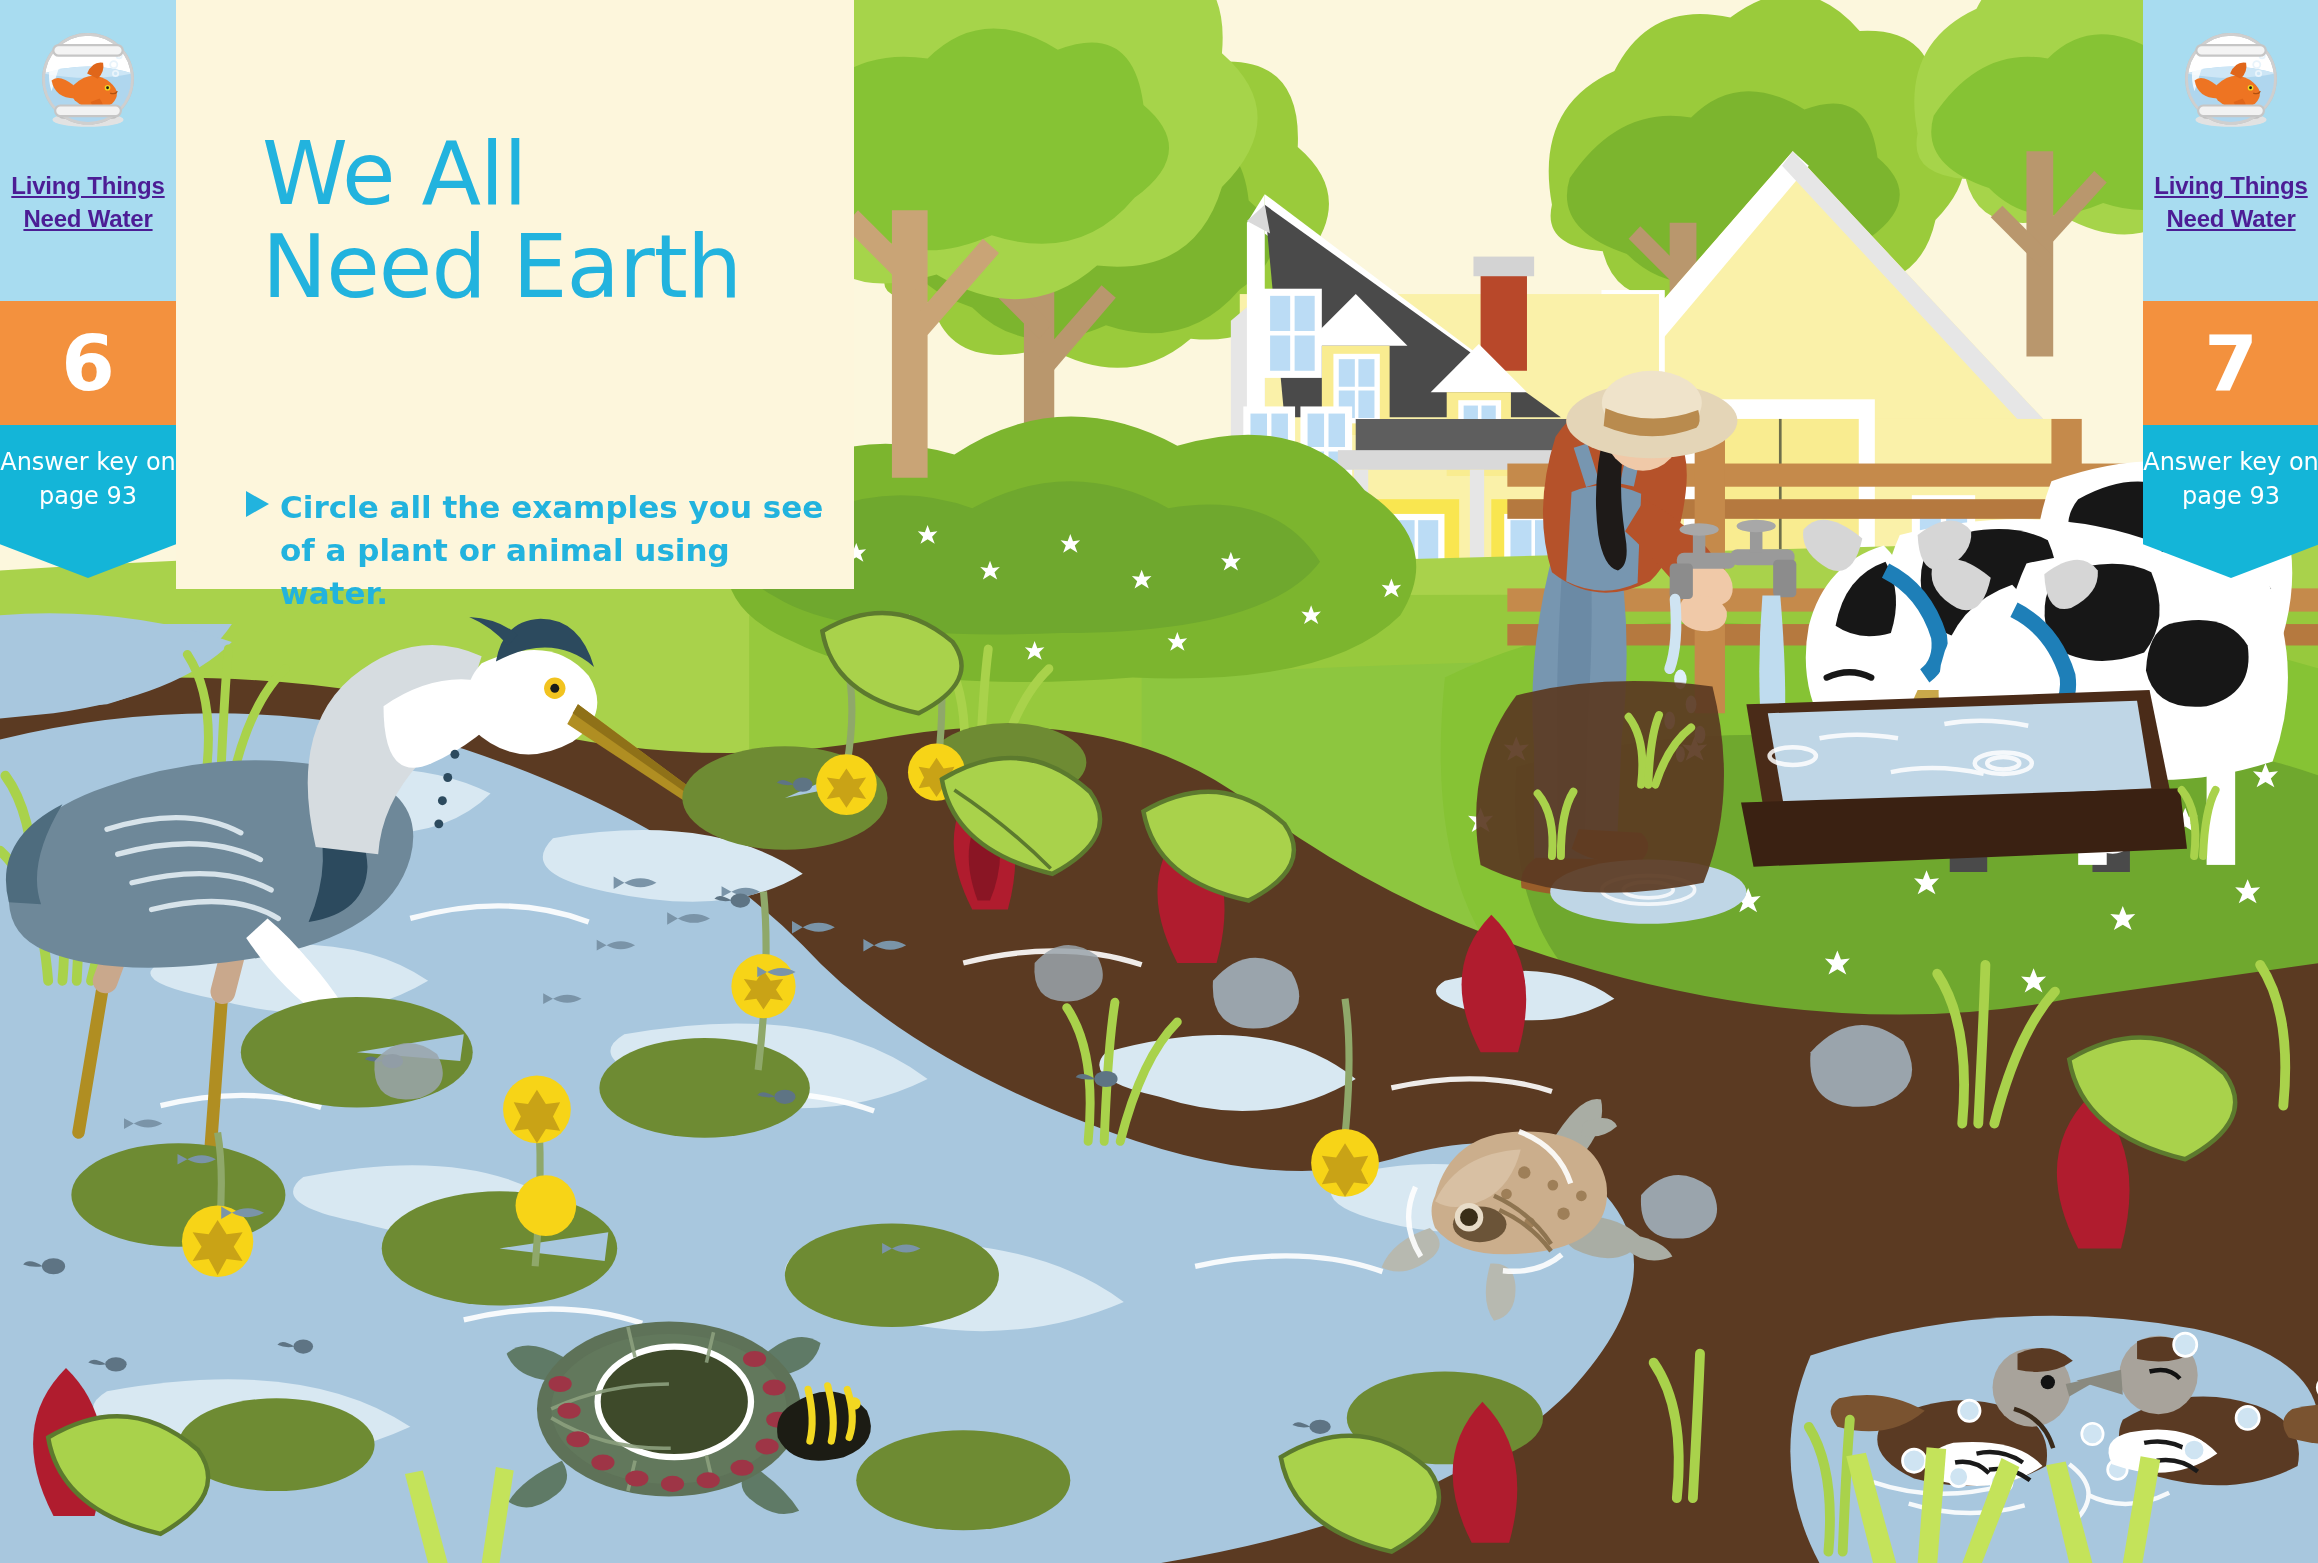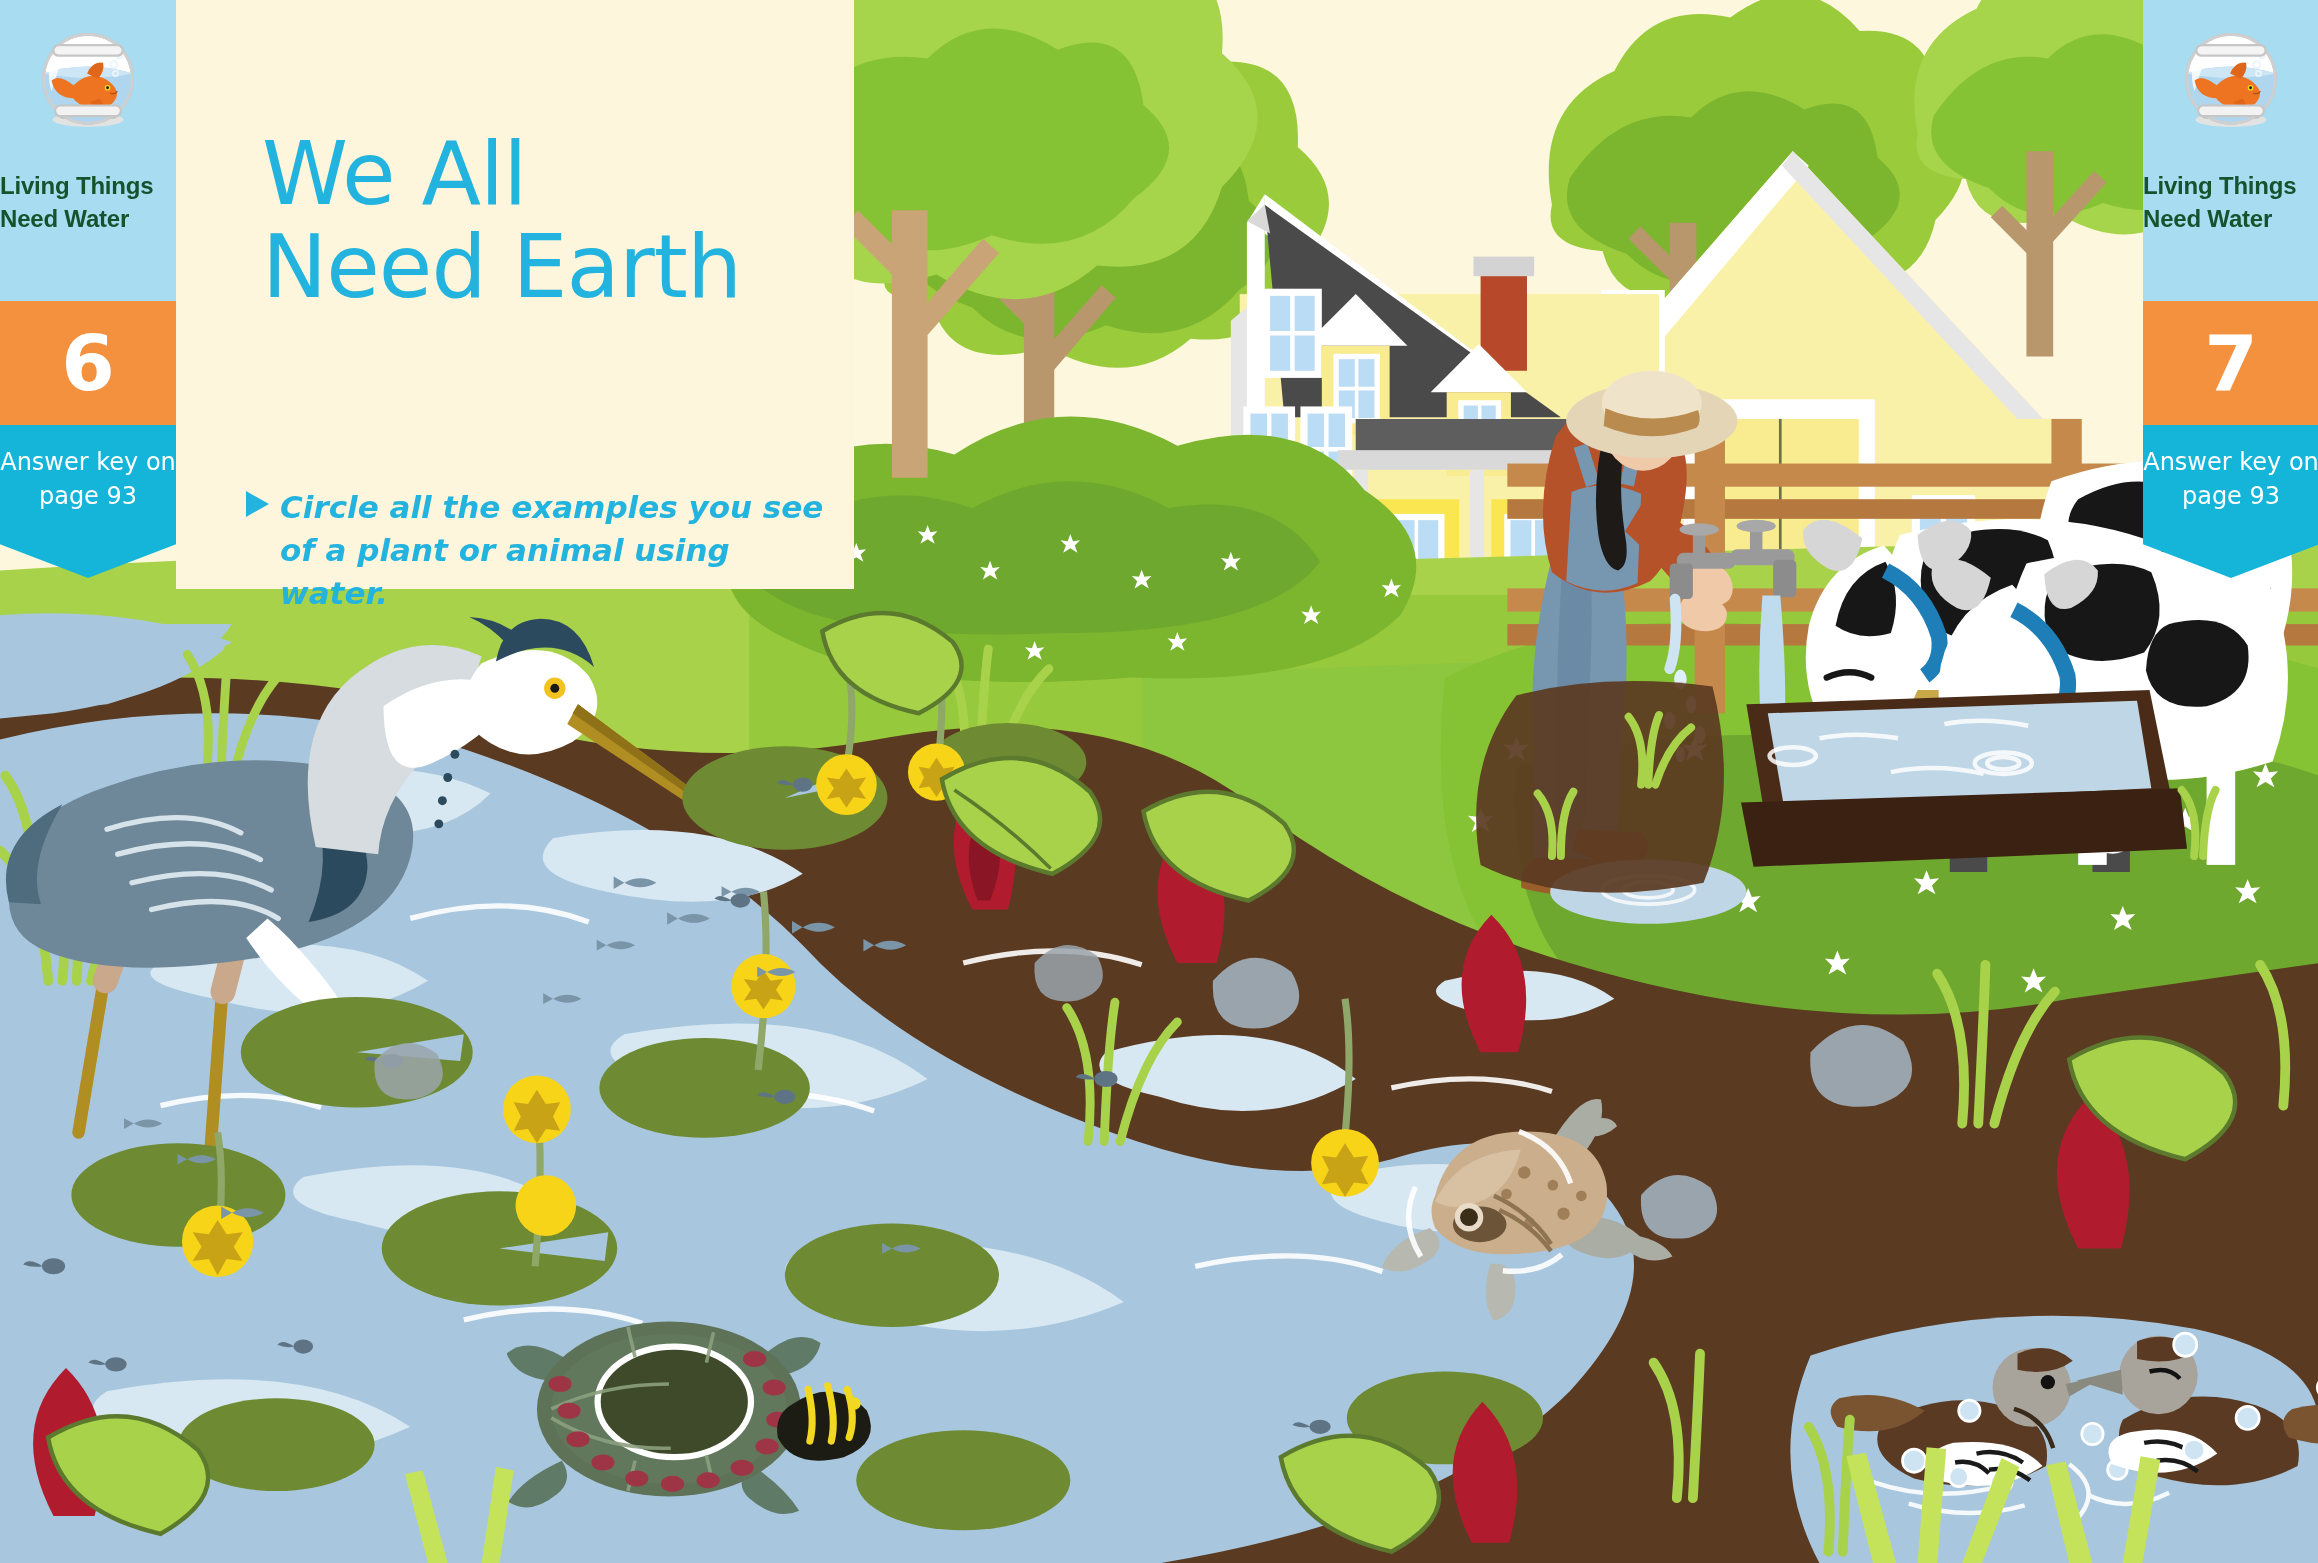--- a/index.html
+++ b/index.html
@@ -5,40 +5,40 @@
   html,body{margin:0;padding:0;background:#fff;}
   body{font-family:"Liberation Sans",sans-serif;}
   #page{position:relative;width:2319px;height:1563px;overflow:hidden;background:#FDF6DC;}
   #scene{position:absolute;inset:0;width:2319px;height:1563px;}
   
   .sidebar{position:absolute;top:0;width:176px;height:1563px;z-index:40;}
   .sidebar.left{left:0;}
   .sidebar.right{right:0;}
   .sb-blue{position:absolute;top:0;left:0;width:176px;height:301px;background:#A8DCF0;}
   .sb-bowl{position:absolute;top:19.6px;left:50%;transform:translateX(-50%);width:112px;height:107px;}
-  .sb-label{position:absolute;top:169px;left:0;width:176px;text-align:left;
+  .sb-label{position:absolute;top:169px;left:0;width:176px;text-align:center;
     font-family:"Liberation Sans",sans-serif;font-weight:700;font-size:24px;line-height:33px;
-    color:#14532d;letter-spacing:-0.2px;}
+    color:#4c1d95;letter-spacing:-0.2px;text-decoration:underline;}
   .sb-orange{position:absolute;top:301px;left:0;width:176px;height:125px;background:#F3913E;}
   .sb-num{position:absolute;top:0;left:0;width:176px;height:125px;display:flex;align-items:center;
     justify-content:center;color:#FFFFFF;font-size:77px;font-weight:700;line-height:1;
     font-family:"DejaVu Sans",sans-serif;}
   .sb-ans{position:absolute;top:425px;left:0;width:176px;height:153px;background:#14B5D8;
     clip-path:polygon(0 0,100% 0,100% 78%,50% 100%,0 78%);}
   .sb-ans-txt{position:absolute;top:19.6px;left:0;width:176px;text-align:center;color:#FFFFFF;
     font-size:24px;line-height:34px;font-family:"DejaVu Sans",sans-serif;font-weight:400;}
   
   #textpane{position:absolute;left:176px;top:0;width:678px;height:589px;background:#FDF6DC;z-index:35;}
   #title{position:absolute;left:70px;top:70px;width:606px;color:#22B3DE;
     font-family:"DejaVu Sans",sans-serif;font-weight:400;font-size:87px;line-height:93px;
     letter-spacing:-0.9px;margin-left:16px;}
   #body{position:absolute;left:70px;top:290px;width:589px;color:#231F20;
     font-family:"DejaVu Sans",sans-serif;font-size:33px;line-height:46px;}
   #instr{position:absolute;left:70px;top:486px;width:589px;color:#22B3DE;
-    font-family:"DejaVu Sans",sans-serif;font-style:italic;font-weight:700;
+    font-family:"DejaVu Sans",sans-serif;font-weight:700;
     font-size:31px;line-height:43px;}
   #instr .arrow{position:absolute;left:0;top:5.4px;width:0;height:0;
     border-left:23px solid #22B3DE;border-top:13.4px solid transparent;border-bottom:13.4px solid transparent;}
   #instr .itxt{display:block;margin-left:34px;}
   .vis-hidden{position:absolute;width:0.9px;height:0.9px;overflow:hidden;clip:rect(0 0 0 0);}
 </style>
 </head>
 <body>
 
 <div id="page">

